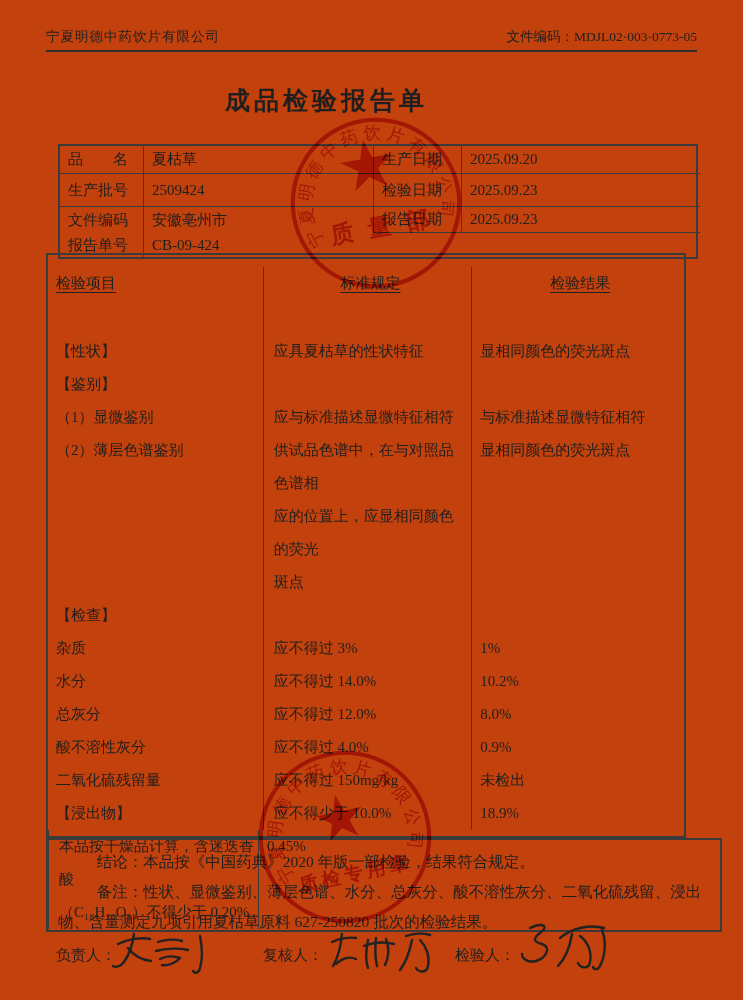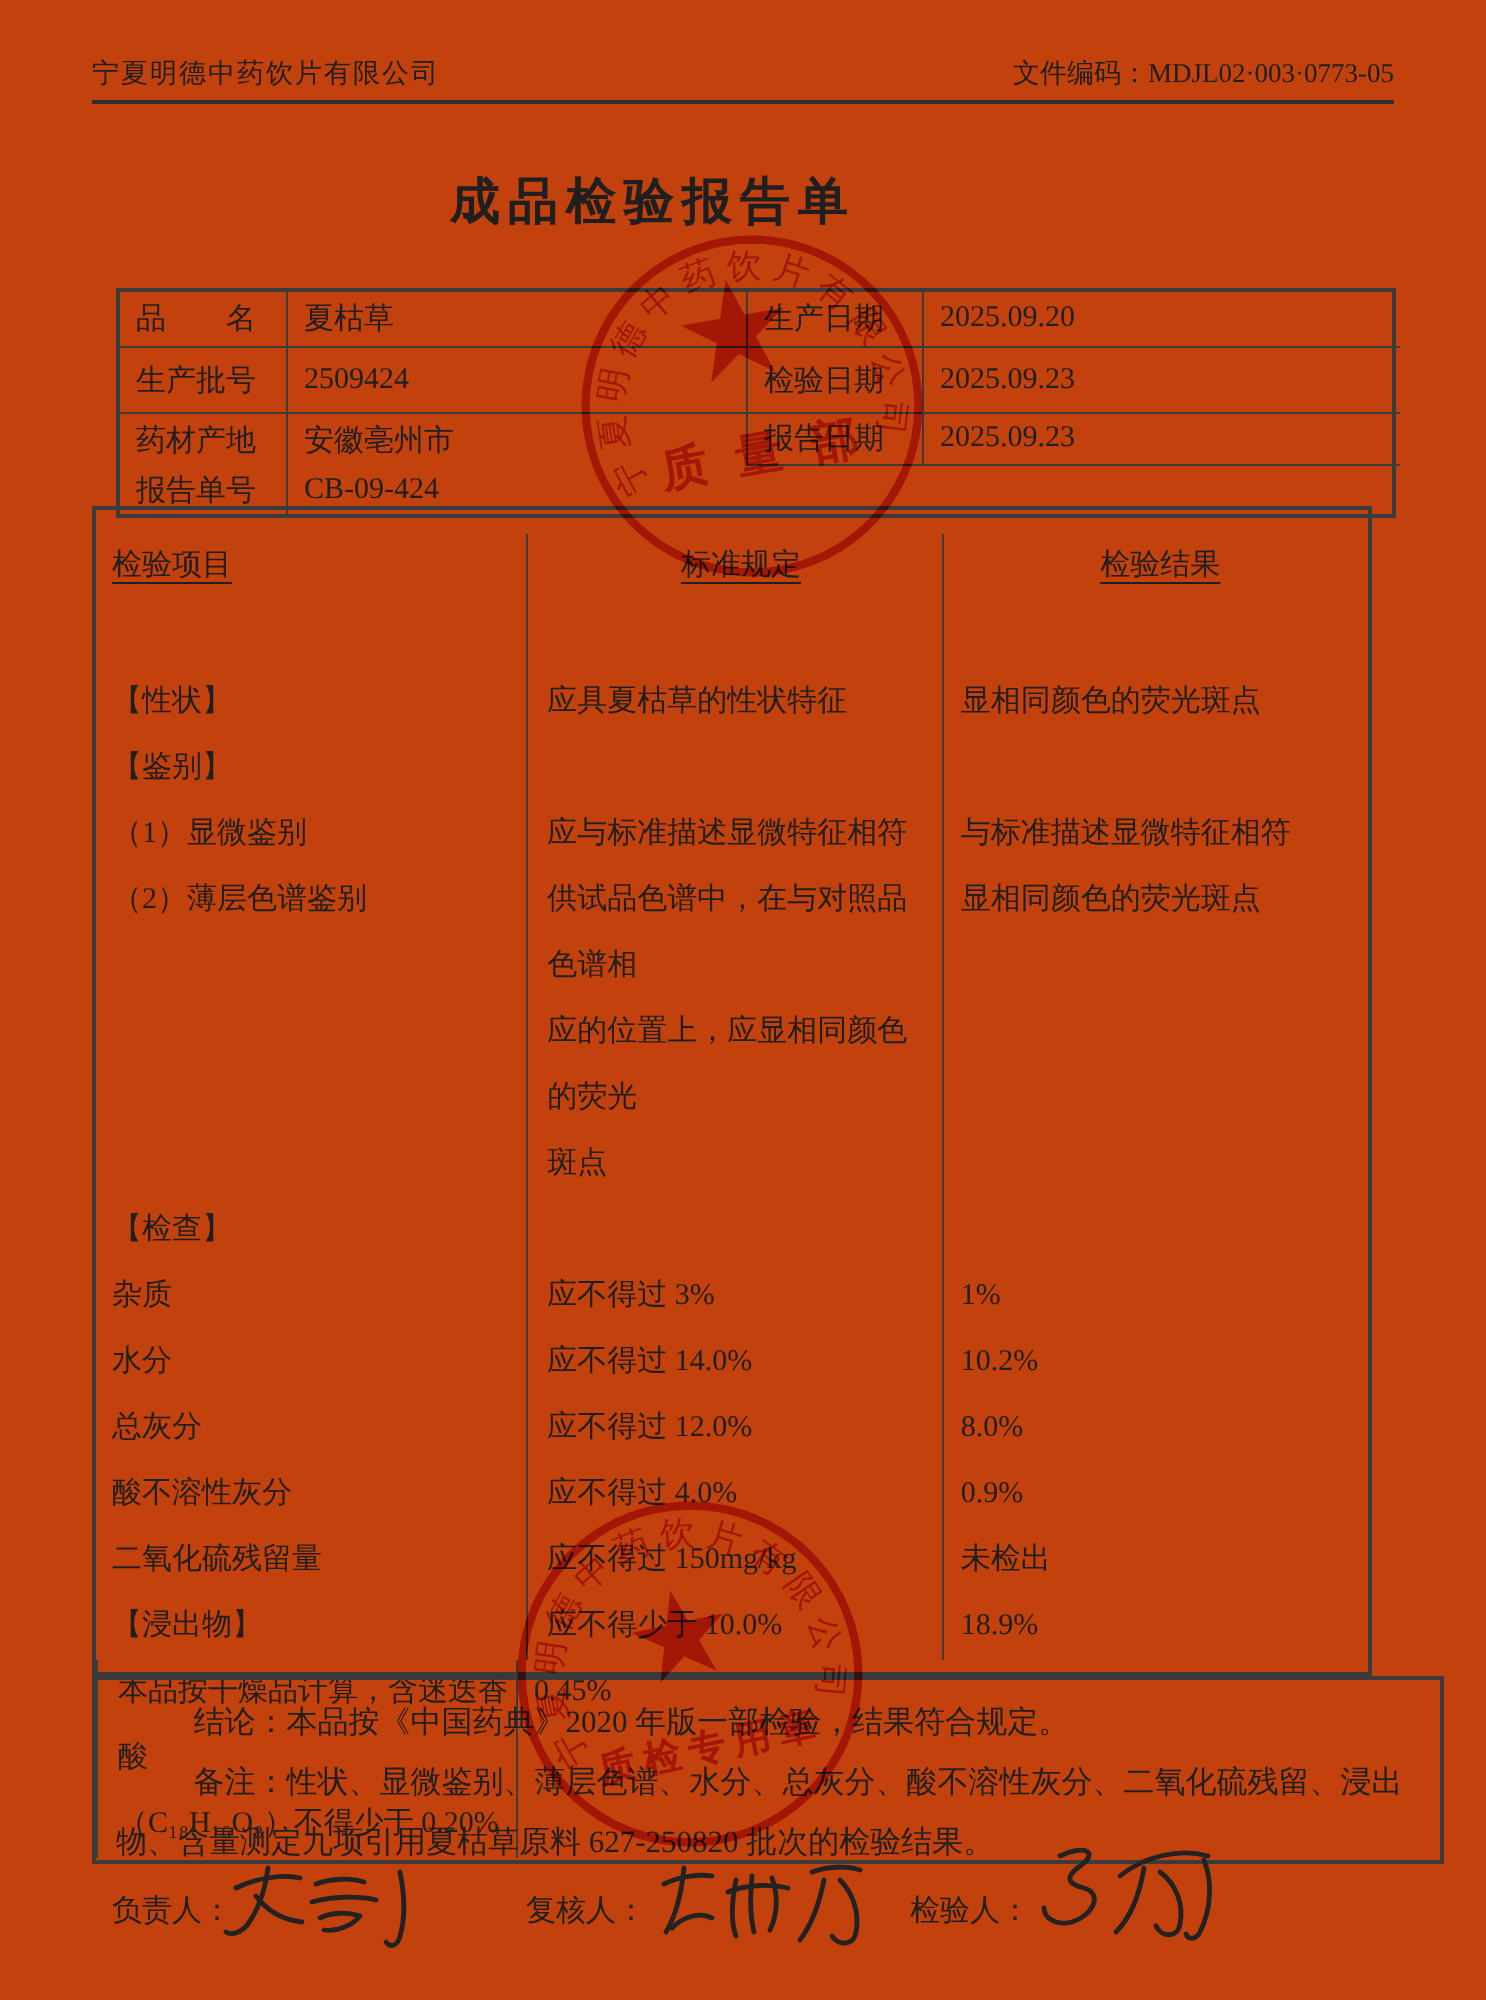--- a/index.html
+++ b/index.html
@@ -64,21 +64,21 @@
     <div class="bR bB">品　　名</div>
     <div class="bR bB">夏枯草</div>
     <div class="bR bB">生产日期</div>
     <div class="bB">2025.09.20</div>
 
     <div class="bR bB">生产批号</div>
     <div class="bR bB">2509424</div>
     <div class="bR bB">检验日期</div>
     <div class="bB">2025.09.23</div>
 
-    <div class="bR">药材产地</div>
+    <div class="bR">文件编码</div>
     <div class="bR">安徽亳州市</div>
     <div class="bR bB">报告日期</div>
     <div class="bB">2025.09.23</div>
 
     <div class="bR">报告单号</div>
     <div class="span3">CB-09-424</div>
   </div>
 
   <div class="main">
     <div class="mrow mhead">

